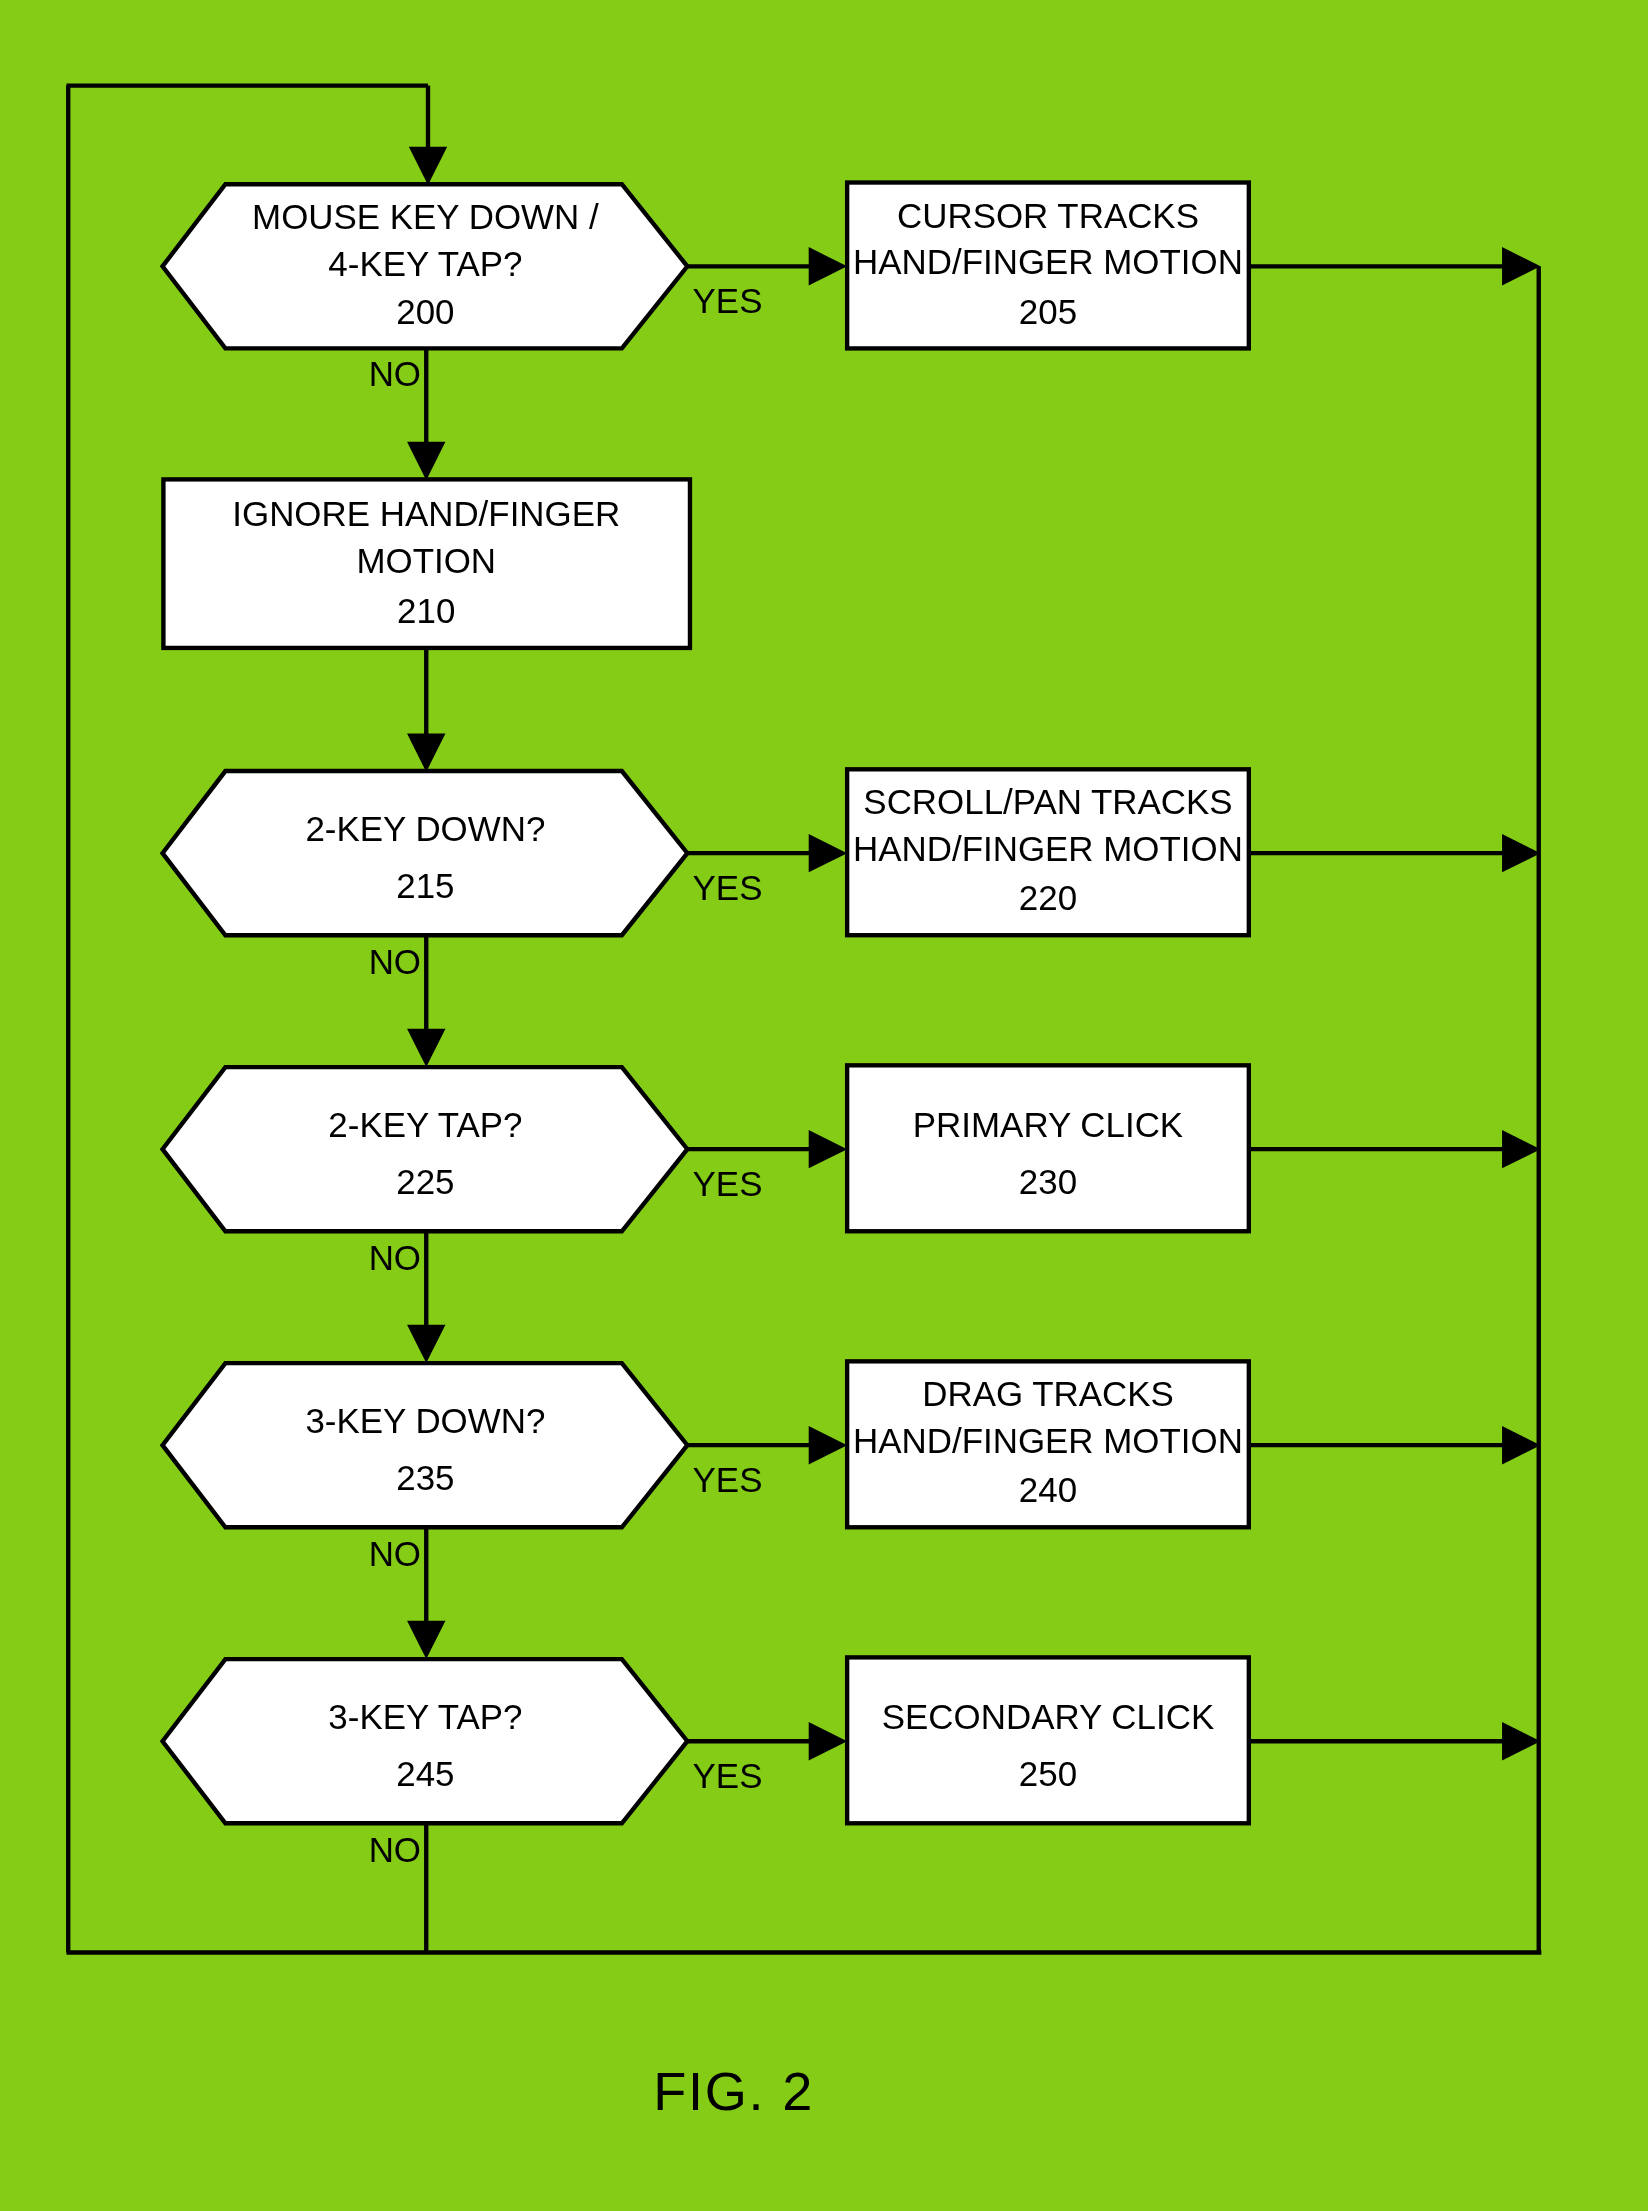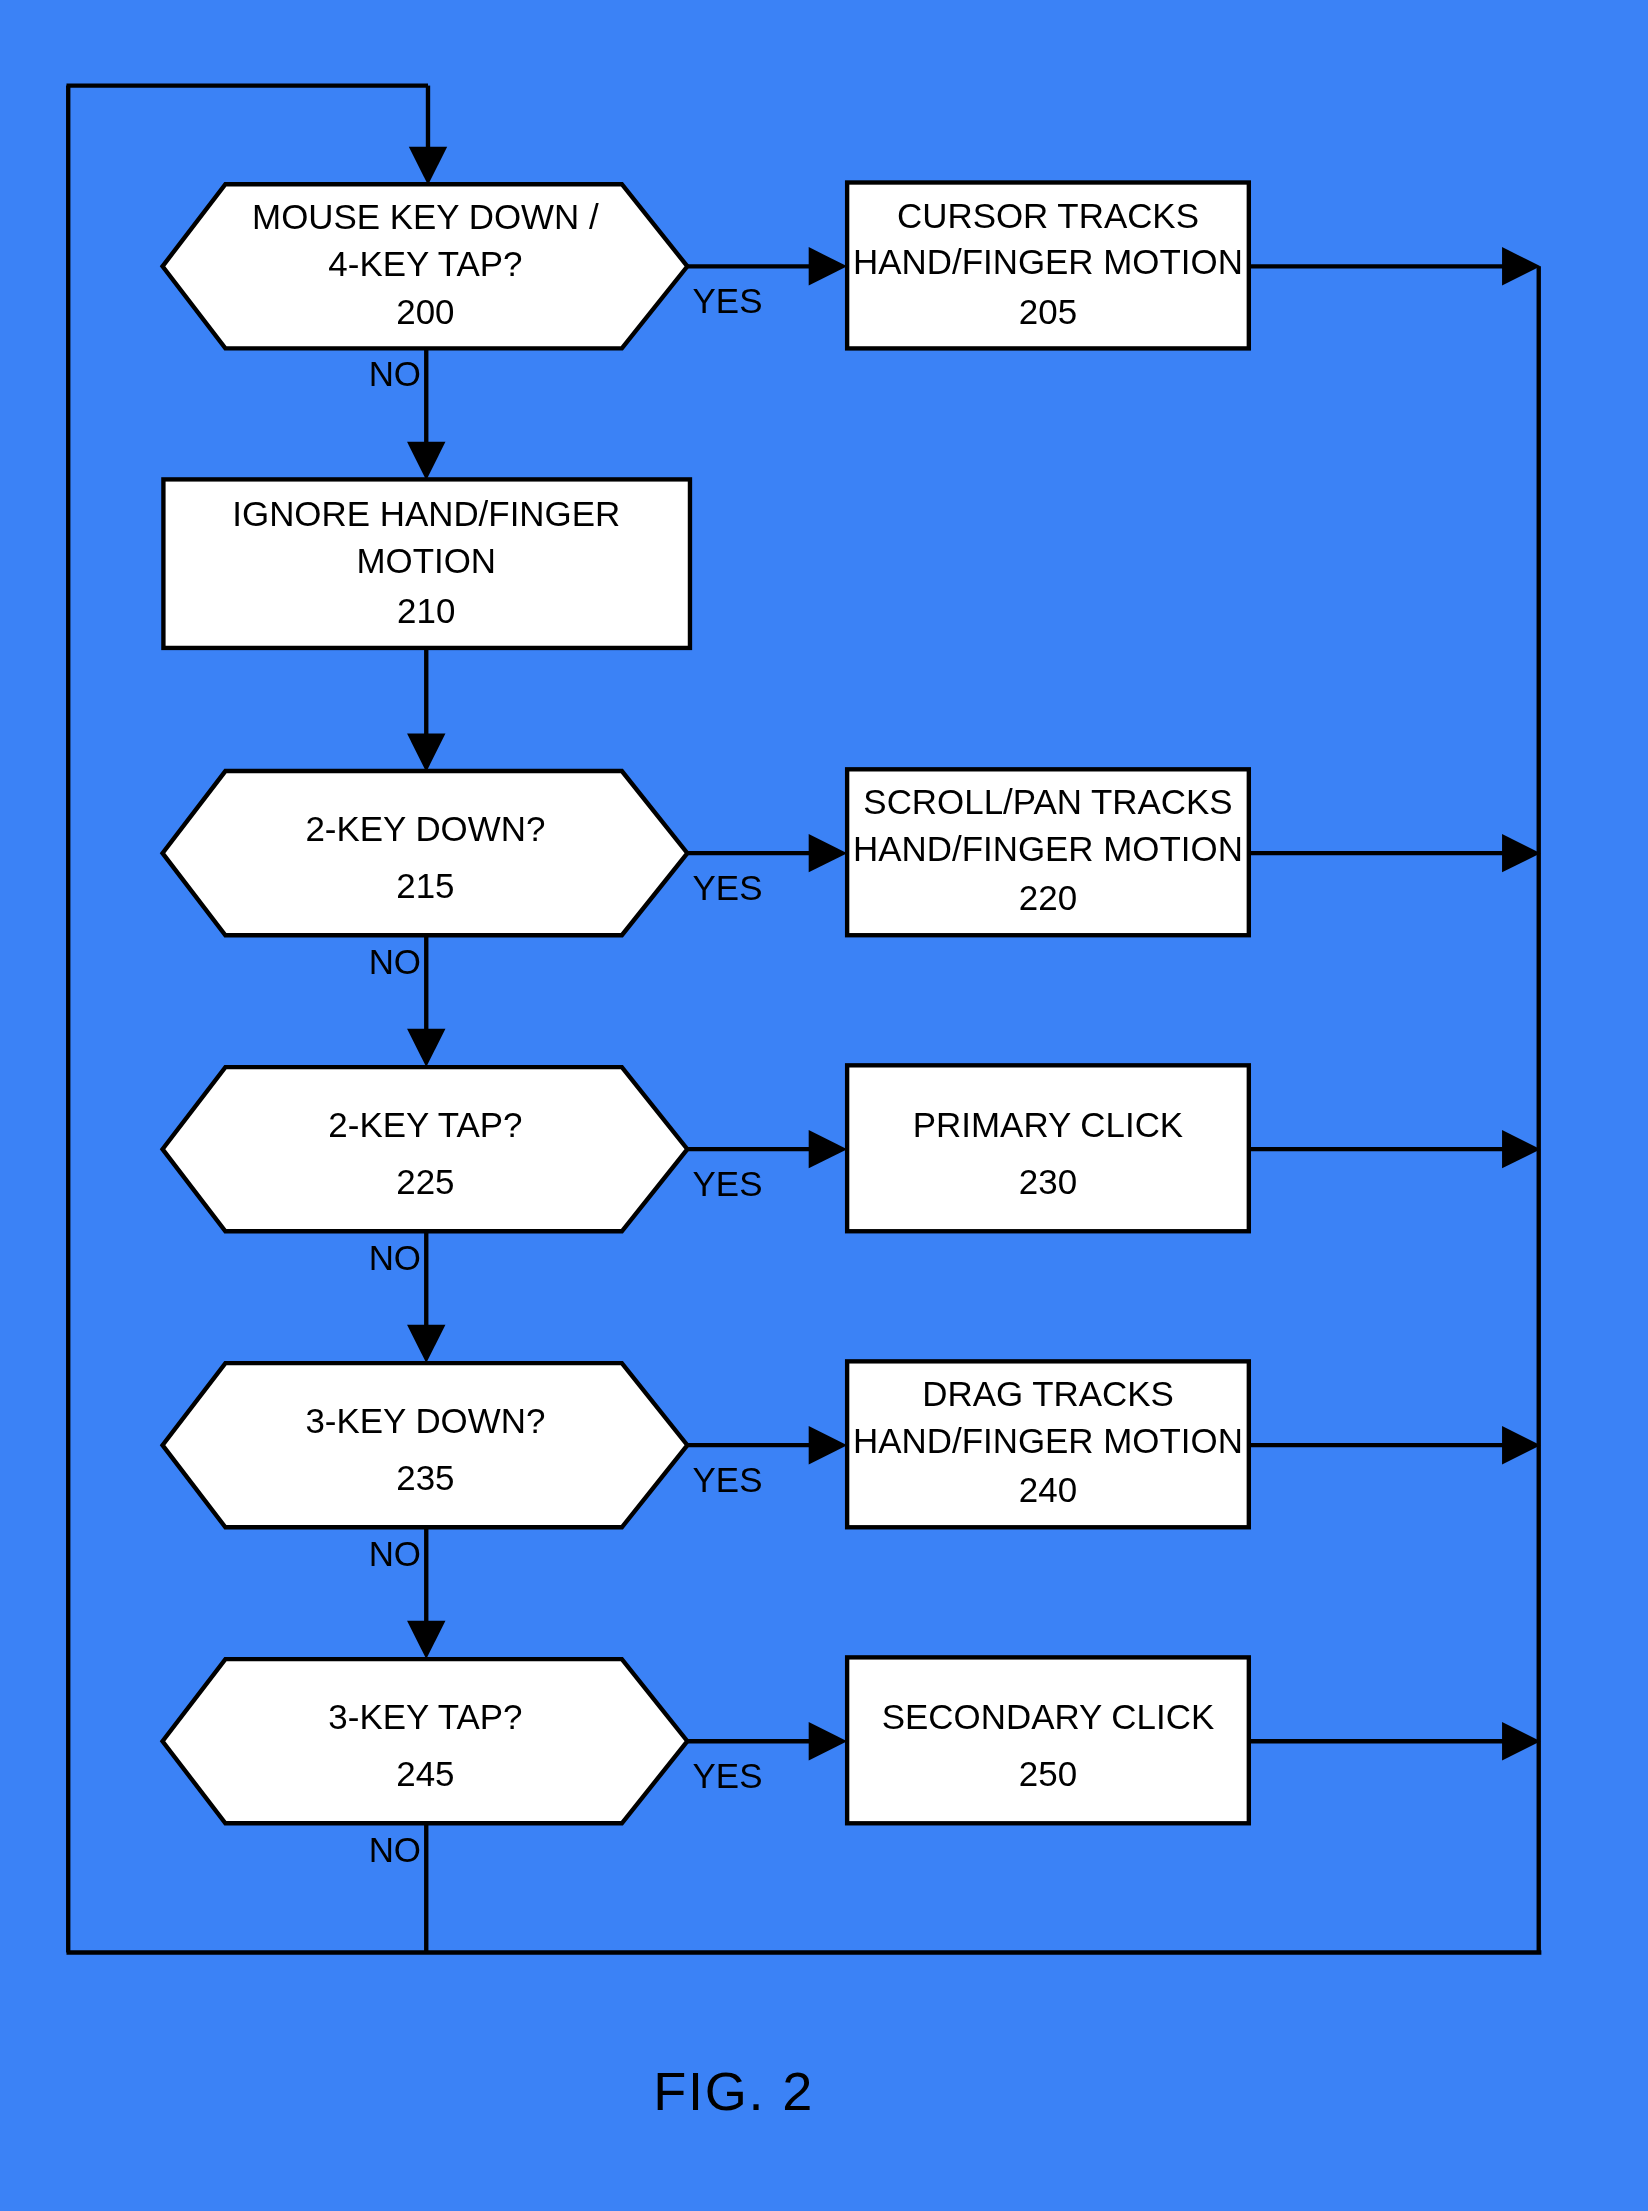--- a/index.html
+++ b/index.html
@@ -11,21 +11,21 @@
   body {
     width: 1648px;
     height: 2211px;
     font-family: "Liberation Sans", sans-serif;
     overflow: hidden;
   }
   #figure-root {
     position: relative;
     width: 1648px;
     height: 2211px;
-    background: #3b82f6;
+    background: #84cc16;
     text-decoration: underline;
   }
   svg#flowchart {
     display: block;
     width: 1648px;
     height: 2211px;
   }
   .shape-outline {
     fill: #ffffff;
     stroke: #000000;

